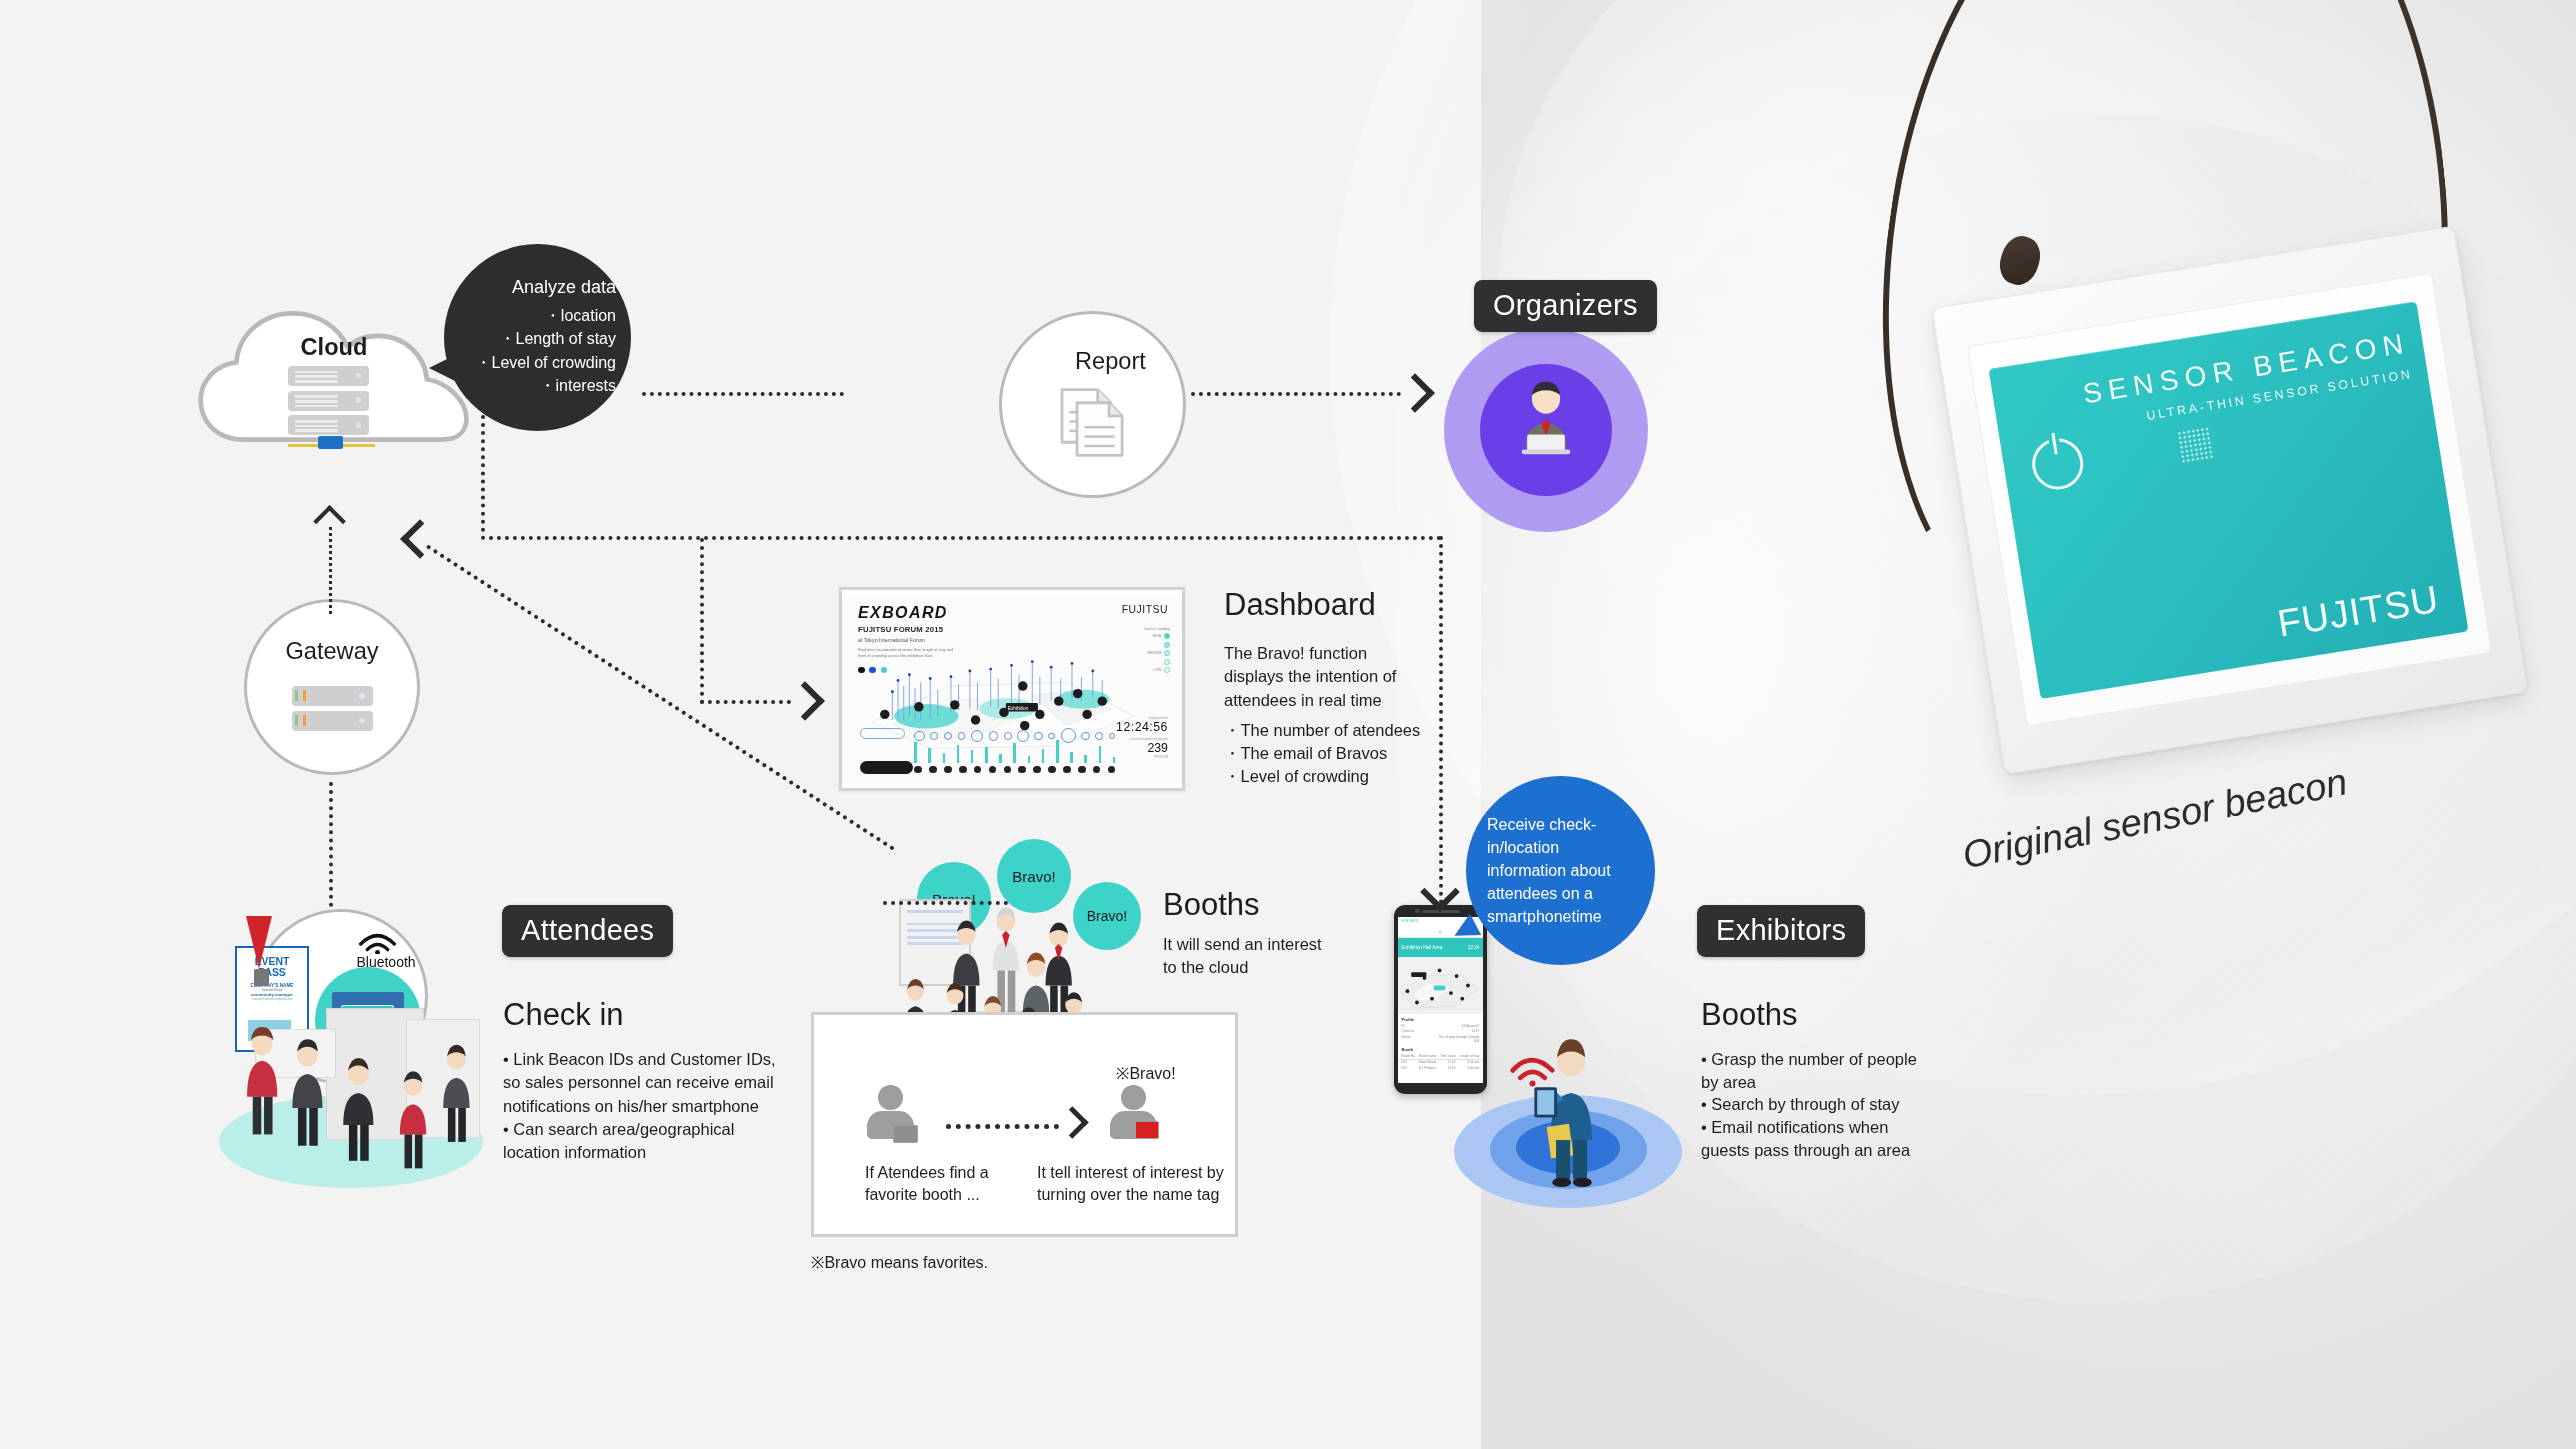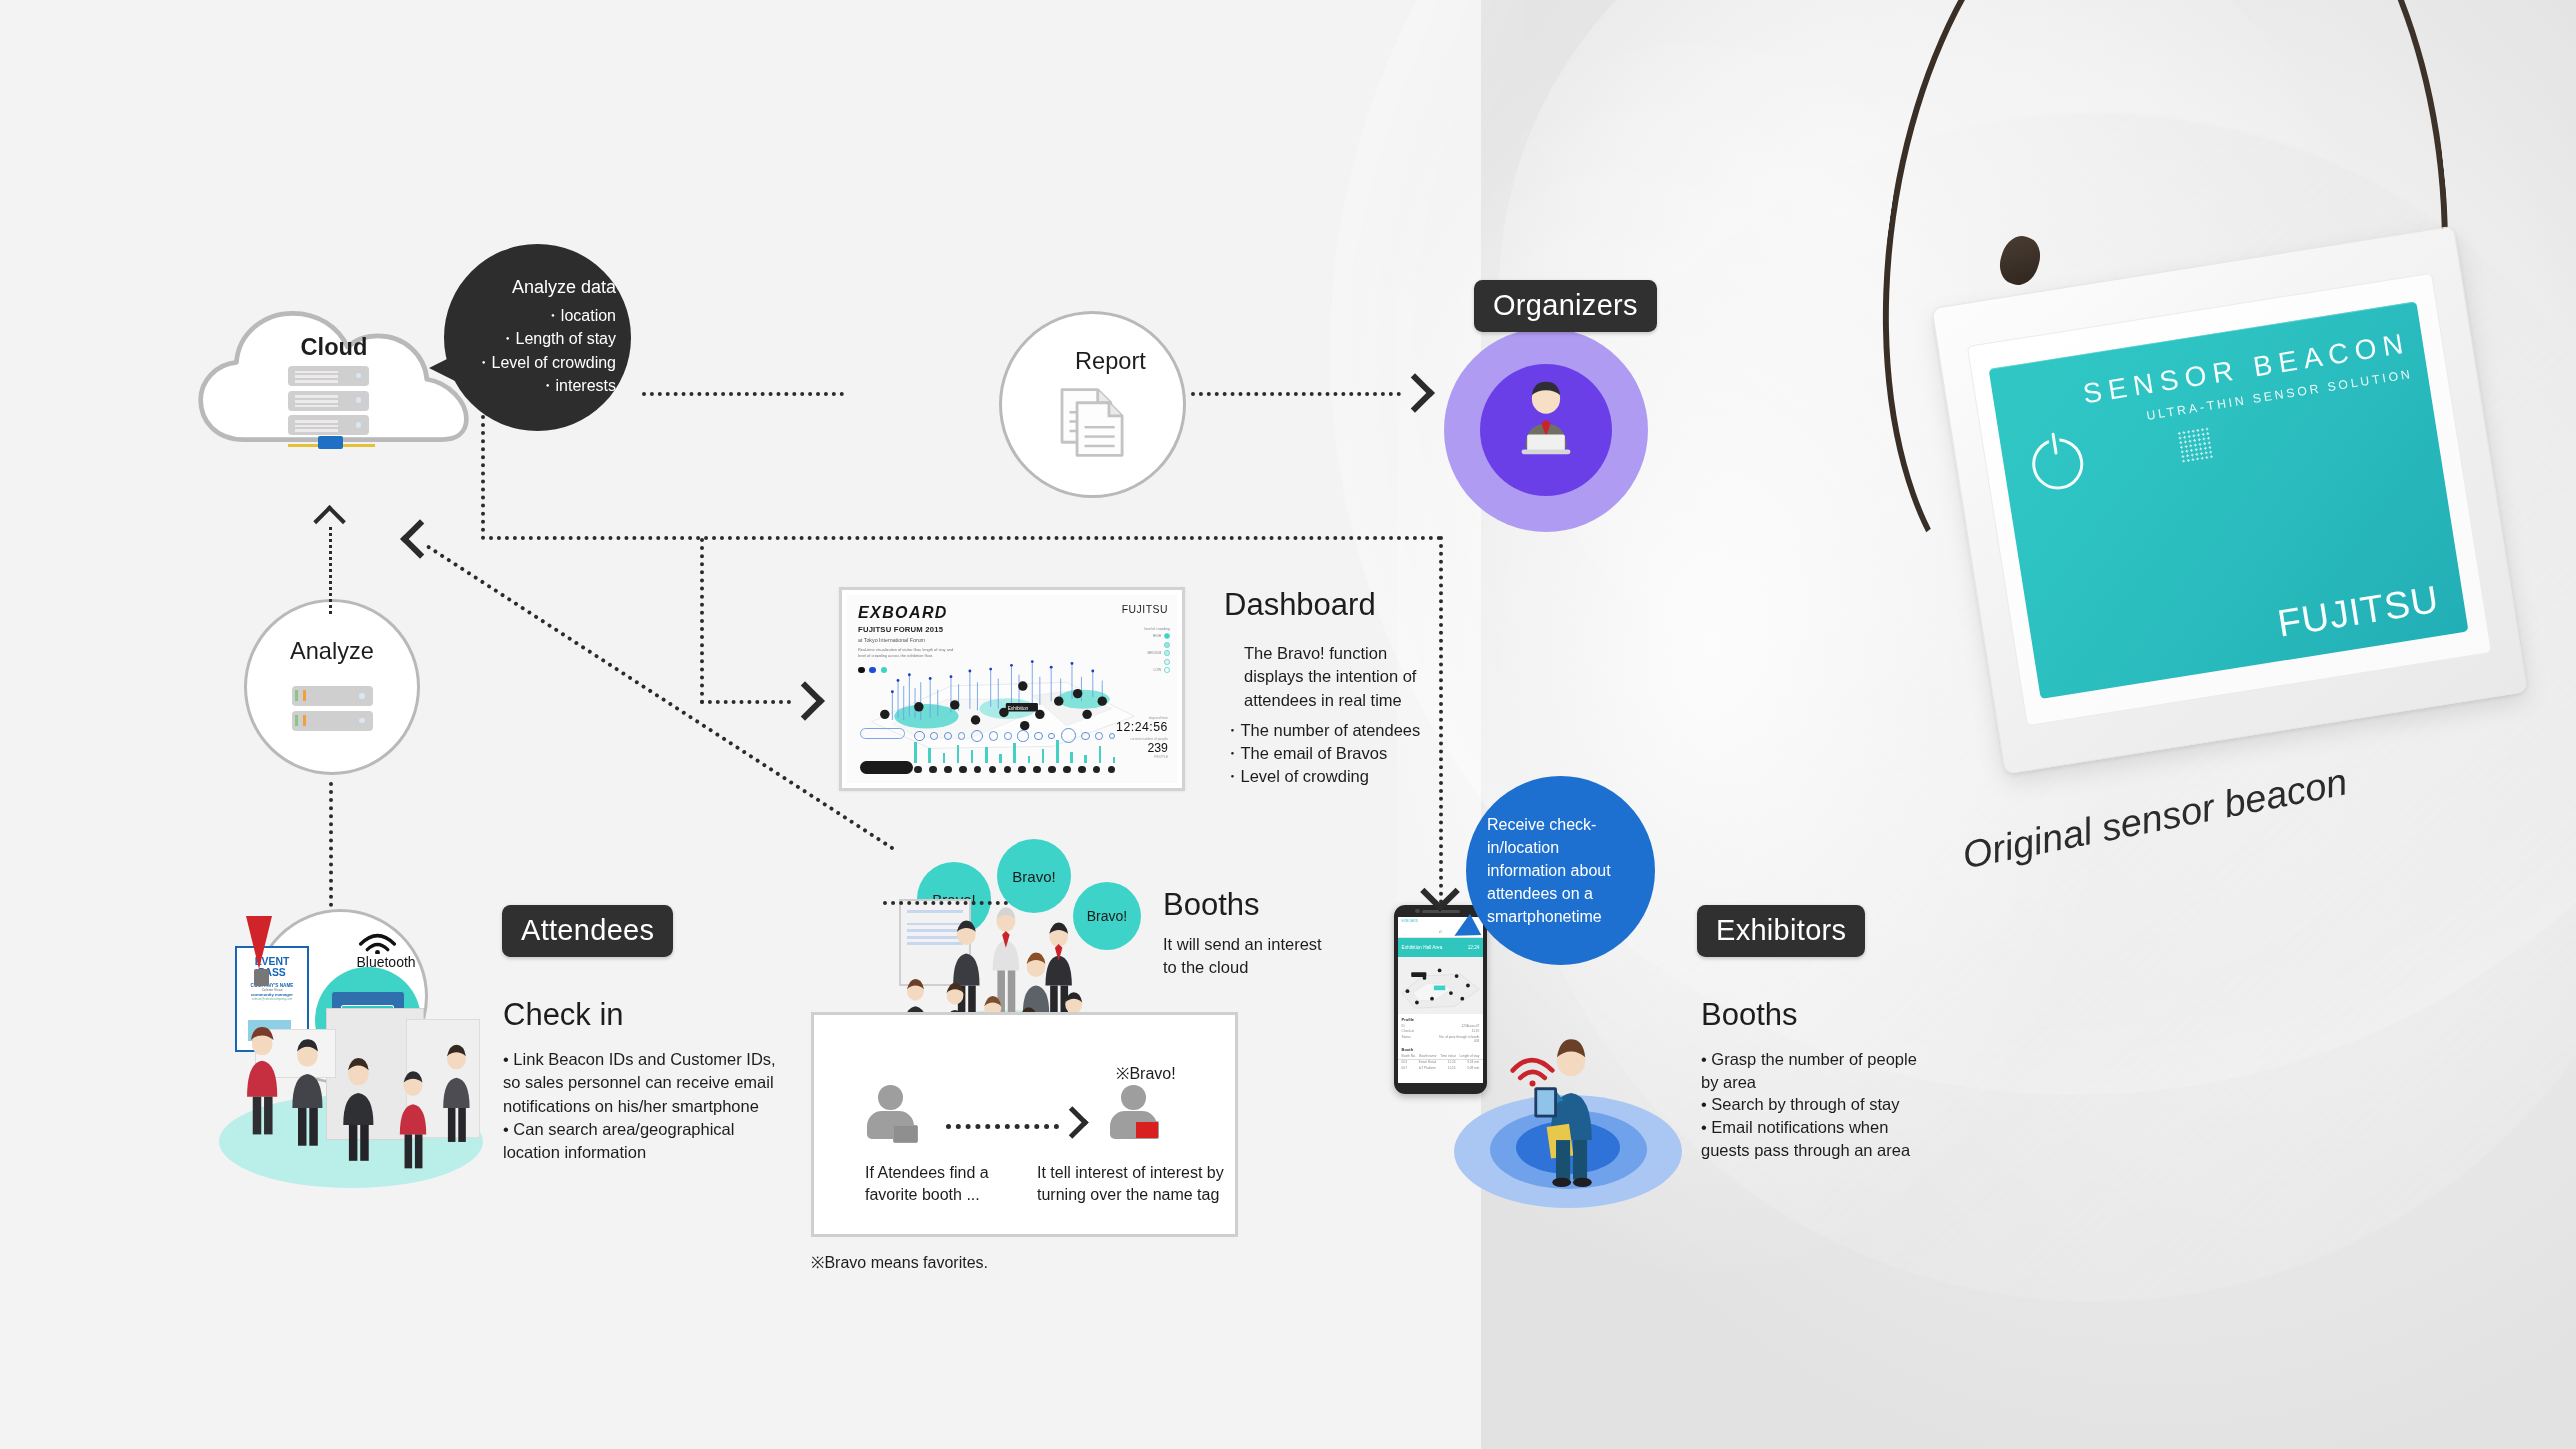--- a/index.html
+++ b/index.html
@@ -330,21 +330,21 @@
         <div>・location</div>
         <div>・Length of stay</div>
         <div>・Level of crowding</div>
         <div>・interests</div>
       </div>
     </div>
     <div class="bubble-tail" style="left:-15px; top:111px; border-top:13.2px solid transparent; border-bottom:13.2px solid transparent; border-right:26.4px solid #2d2d2d;"></div>
   </div>
 
   <div class="circle-node" style="left:244px; top:599px; width:176px; height:176px;">
-    <div class="cn-label" style="margin-bottom:21px;">Analyze</div>
+    <div class="cn-label" style="margin-bottom:21px;">Gateway</div>
     <div>
       <div class="rack gw">
           <i></i>
           <i class="o"></i>
           <b></b>
         </div>
       <div class="rack gw">
           <i></i>
           <i class="o"></i>
           <b></b>
@@ -550,21 +550,21 @@
         <div class="ck-t">elapsed time</div>
         <div class="ck-v">12:24:56</div>
         <div class="ck-t" style="margin-top:2.8px;">current number of people</div>
         <div class="ck-n">239</div>
         <div class="ck-u">PEOPLE</div>
       </div>
     </div>
   </div>
 
   <div class="head" style="left:1224px; top:587px;">Dashboard</div>
-  <div class="body-txt" style="left:1224px; top:642px; width:185px;margin-left:20px;">The Bravo! function displays the intention of attendees in real time</div>
+  <div class="body-txt" style="left:1224px; top:642px; width:185px;">The Bravo! function displays the intention of attendees in real time</div>
   <div class="body-txt" style="left:1224px; top:719px; width:217px;">・The number of atendees</div>
   <div class="body-txt" style="left:1224px; top:742px; width:217px;">・The email of Bravos</div>
   <div class="body-txt" style="left:1224px; top:765px; width:217px;">・Level of crowding</div>
 
   <div class="black-tag" style="left:502px; top:905px;">Attendees</div>
   <div class="head" style="left:503px; top:997px;">Check in</div>
   <div class="body-txt" style="left:503px; top:1048px; width:276px;">• Link Beacon IDs and Customer IDs, so sales personnel can receive email notifications on his/her smartphone</div>
   <div class="body-txt" style="left:503px; top:1118px; width:276px;">• Can search area/geographical location information</div>
 
   <div class="checkin-circle">

